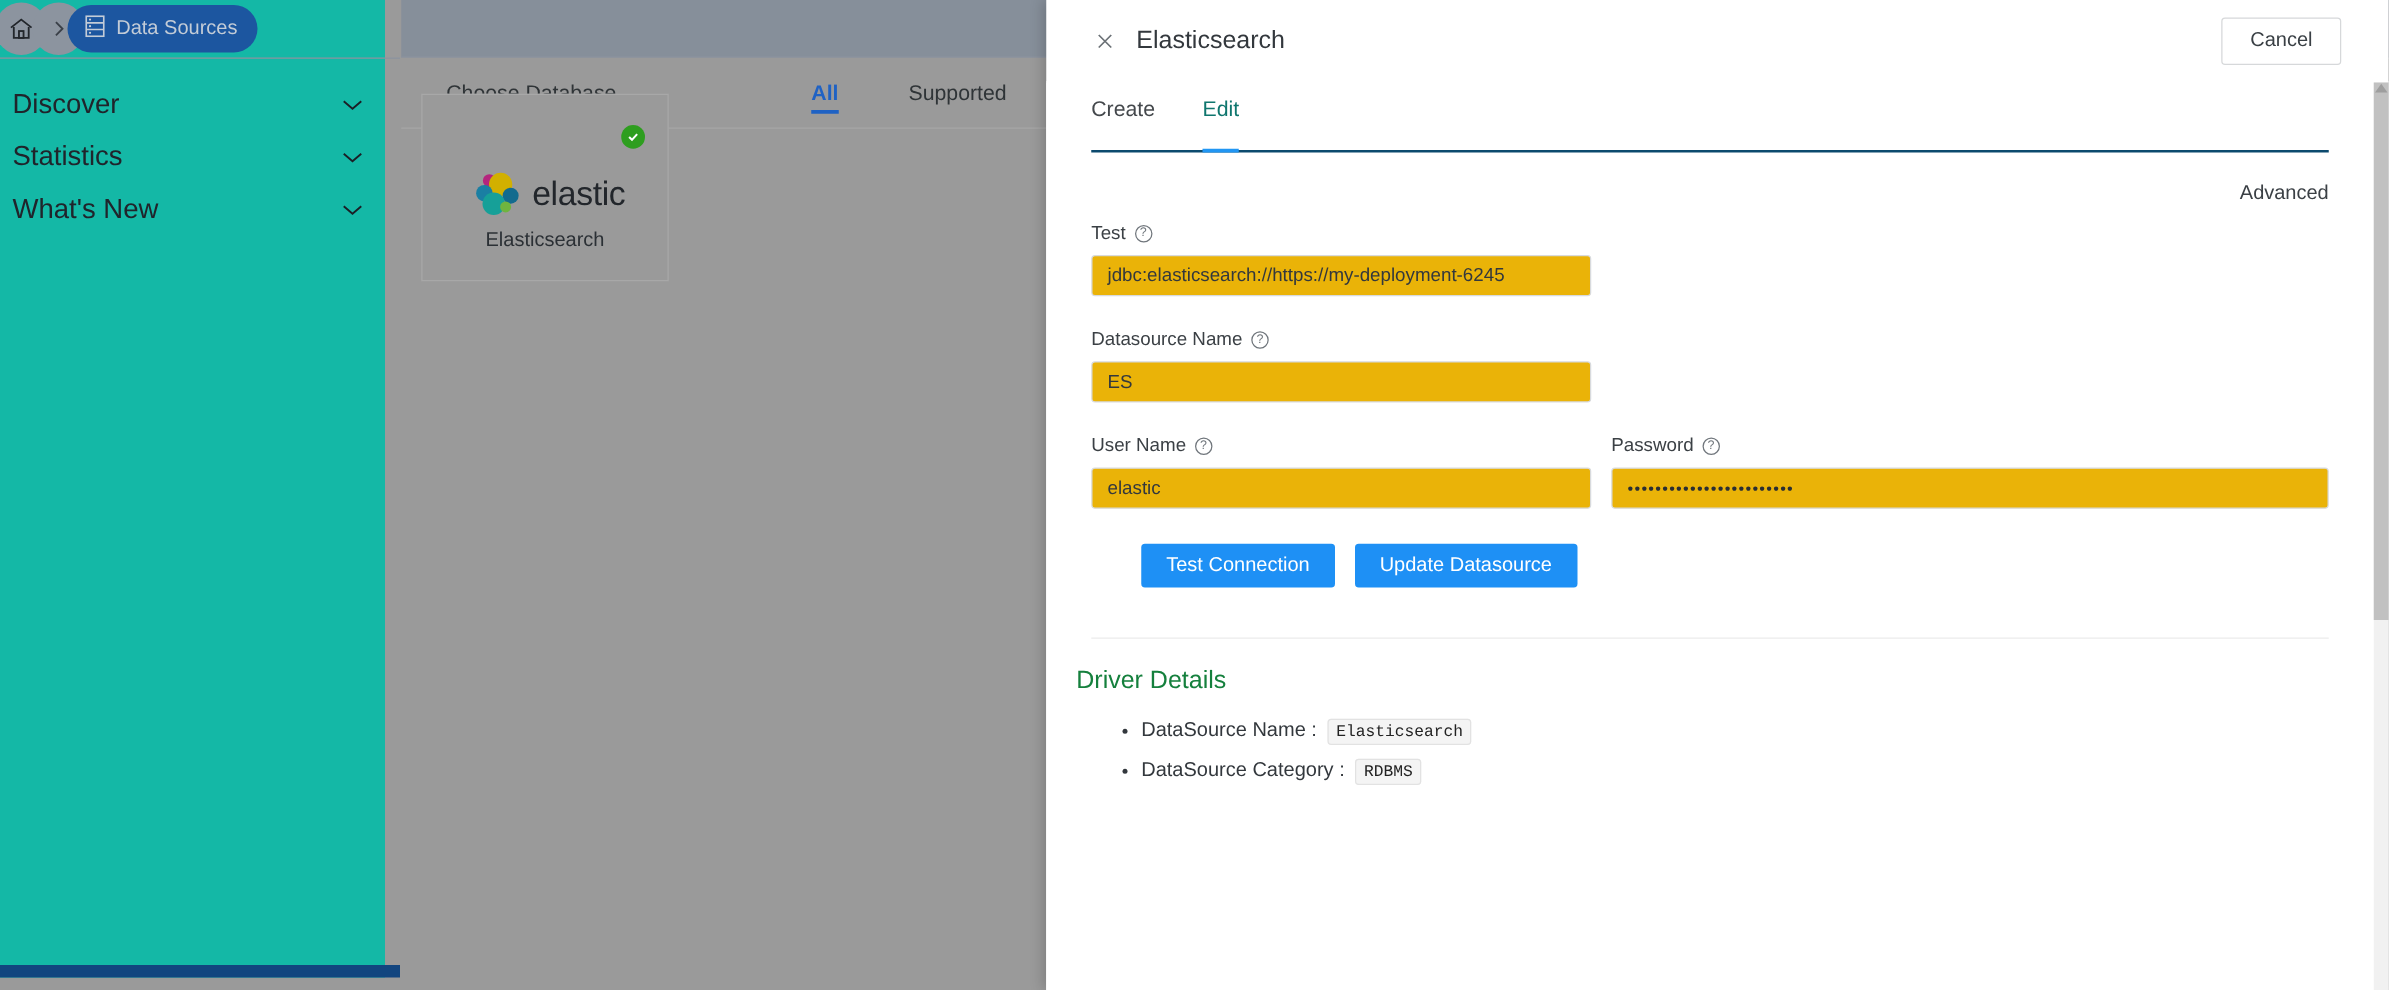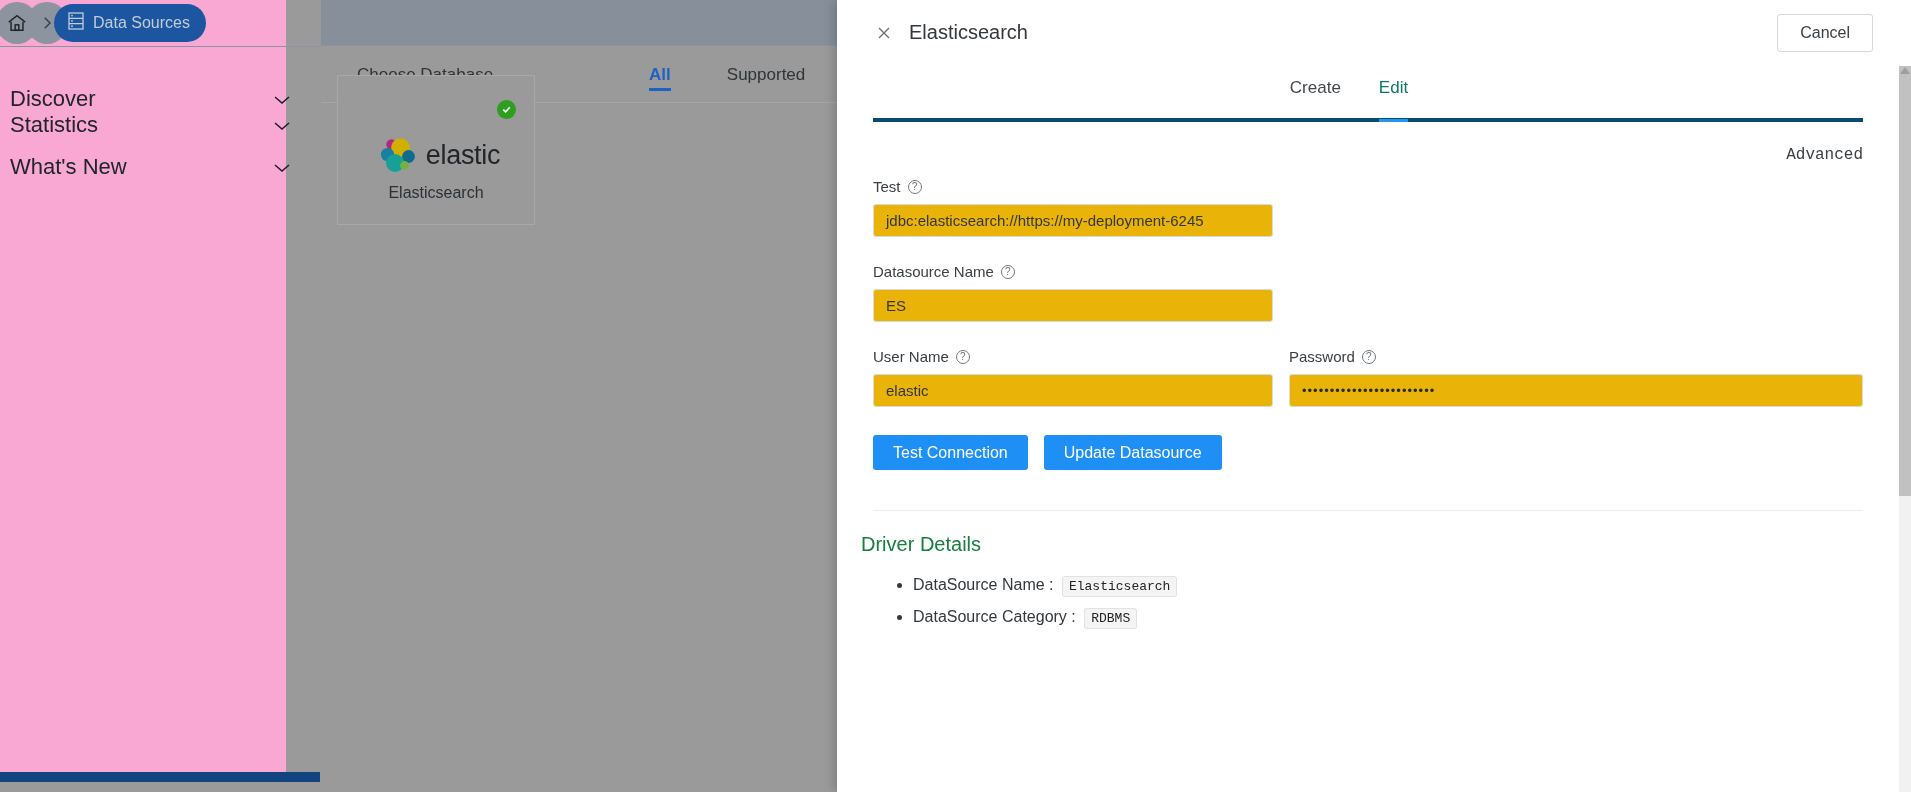--- a/index.html
+++ b/index.html
@@ -9,22 +9,22 @@
     overflow: hidden;
     font-family: "Liberation Sans", sans-serif;
     background: #ffffff;
   }
   #app { position: relative; width: 1911px; height: 792px; }
 
   
   .bg-page { position: absolute; inset: 0; background: #9a9a9a; }
 
   .sidebar {
-    position: absolute; left: 0; top: 0; width: 286px; height: 782px;
-    background: #f9a8d4;
+    position: absolute; left: 0; top: 0; width: 308px; height: 782px;
+    background: #14b8a6;
   }
   .sidebar-bottom-bar {
     position: absolute; left: 0; bottom: 0; width: 320px; height: 10px;
     background: #12457f;
   }
   .sidebar-divider {
     position: absolute; left: 0; top: 46px; width: 320px; height: 1px;
     background: #8b939f;
   }
   .breadcrumb {
@@ -127,35 +127,34 @@
     font-size: 16px; color: #3a4045; font-family: "Liberation Sans", sans-serif;
     display: flex; align-items: center; justify-content: center;
   }
   .modal-body {
     position: absolute; left: 0; top: 66px; right: 12px; bottom: 0;
     overflow: hidden; background: #ffffff;
   }
   .modal-tabs {
     position: relative; margin: 0 36px; height: 56px;
     display: flex; align-items: flex-start; gap: 0;
-    border-bottom: 4px solid #0c4a6e;
-    justify-content: center;
+    border-bottom: 2px solid #0c4a6e;
   }
   .m-tab {
     font-size: 17px; color: #44484c; padding: 12px 0 0 0; margin-right: 38px;
     position: relative; height: 56px;
   }
   .m-tab.active { color: #0f766e; }
   .m-tab.active::after {
     content: ""; position: absolute; left: 0; right: 0; bottom: 0;
     height: 3px; background: #2196f3;
   }
   .advanced-link {
     margin: 24px 36px 0 0; text-align: right;
-    font-size: 16px; color: #3b4045; font-family: Liberation Mono, monospace;
+    font-size: 16px; color: #3b4045;
   }
   .form { margin: 0 36px; }
   .field-label {
     font-size: 15px; color: #3b4045; margin-bottom: 9px;
     display: flex; align-items: center; gap: 7px;
   }
   .help-dot {
     width: 14px; height: 14px; border-radius: 50%;
     border: 1px solid #70767c; color: #70767c;
     font-size: 10px; line-height: 12px; text-align: center;
@@ -164,21 +163,21 @@
   .text-input {
     height: 33px; border: 1px solid #d8dadd; border-radius: 3px;
     background: #eab308; display: flex; align-items: center;
     padding: 0 12px; font-size: 15px; color: #33383d;
     overflow: hidden; white-space: nowrap;
   }
   .row-2 { display: flex; gap: 16px; }
   .col-narrow { width: 400px; }
   .col-wide { flex: 1; }
   .mt-26 { margin-top: 26px; }
-  .btn-row { display: flex; gap: 16px; margin-top: 28px; }
+  .btn-row { display: flex; gap: 16px; margin-top: 28px; margin-left: 40px; }
   .primary-btn {
     height: 35px; padding: 0 20px; border: none; border-radius: 3px;
     background: #1e90f5; color: #ffffff; font-size: 16px;
     font-family: "Liberation Sans", sans-serif;
     display: flex; align-items: center; justify-content: center;
   }
   .hr { margin: 40px 36px 0 36px; height: 1px; background: #ececec; }
   .driver-title { margin: 22px 36px 0 24px; font-size: 20px; color: #15803d; }
   .driver-list { margin: 18px 36px 0 36px; padding-left: 40px; }
   .driver-list li {
@@ -233,21 +232,21 @@
               <circle cx="4" cy="3.6" r="0.9" fill="#c3ccd7" stroke="none"></circle>
               <circle cx="4" cy="8.9" r="0.9" fill="#c3ccd7" stroke="none"></circle>
               <circle cx="4" cy="14.2" r="0.9" fill="#c3ccd7" stroke="none"></circle>
             </svg>
           </span>
           <span class="label">Data Sources</span>
         </div>
       </div>
       <div class="sidebar-divider"></div>
 
-      <div class="nav-item" style="top:78px">
+      <div class="nav-item" style="top:62px">
         <span>Discover</span>
         <span class="chev">
           <svg width="20" height="12" viewBox="0 0 20 12" fill="none" stroke="#1b1f26" stroke-width="1.5">
               <path d="M3 3 L10 9 L17 3"></path>
             </svg>
         </span>
       </div>
       <div class="nav-item" style="top:146px">
         <span>What's New</span>
         <span class="chev">

